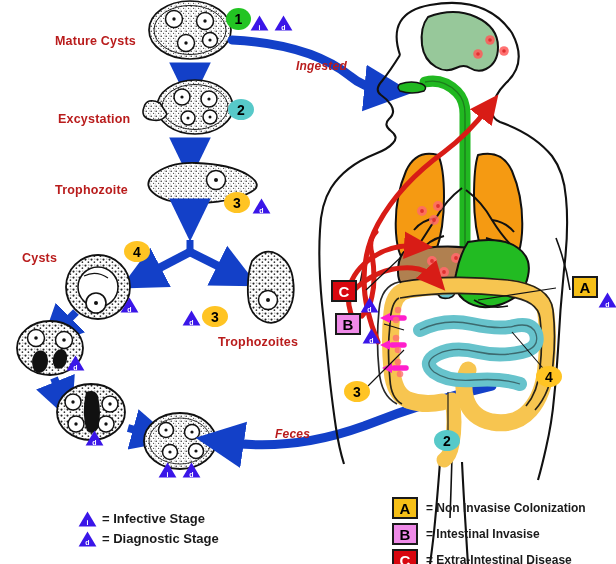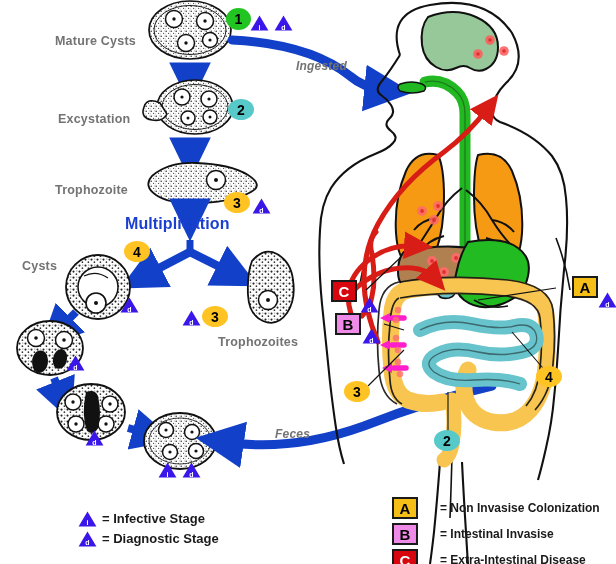--- a/index.html
+++ b/index.html
@@ -13,21 +13,21 @@
     width:616px;
     height:564px;
     background:#ffffff;
     overflow:hidden;
   }
   #art{position:absolute;left:0;top:0;width:616px;height:564px;}
 
   
   .lbl{
     position:absolute;
-    color:#737373;
+    color:#b91c1c;
     font-size:12.5px;
     font-weight:700;
     letter-spacing:.2px;
     white-space:nowrap;
     line-height:1;
   }
   .lbl.italic{font-style:italic;font-weight:700;font-size:12px;}
   .lbl.mult{
     color:#1b3fd0;
     font-size:16px;
@@ -89,21 +89,21 @@
   .legend .txt{
     font-size:13px;
     font-weight:700;
     color:#1a1a1a;
     white-space:nowrap;
     margin-left:2px;
   }
   .legend-right .row{height:21px;margin-bottom:5px;}
   .legend-right .key{width:30px;flex:0 0 30px;height:21px;}
   .legend-right .lbox{position:relative;}
-  .legend-right .txt{font-size:12px;margin-left:18px;}
+  .legend-right .txt{font-size:12px;margin-left:4px;}
 </style>
 </head>
 <body>
 
 <div id="stage">
 
   <svg id="art" viewBox="0 0 616 564" xmlns="http://www.w3.org/2000/svg">
     <defs>
 
       <pattern id="stipple" width="5" height="5" patternUnits="userSpaceOnUse">
@@ -368,22 +368,21 @@
       <path d="M368,386 L404,350"></path>
       <path d="M448,392 L448,432"></path>
       <path d="M556,288 L478,300"></path>
       <path d="M548,374 L512,332"></path>
     </g>
   </svg>
 
   <div class="lbl" style="left:55px;top:35px;">Mature Cysts</div>
   <div class="lbl" style="left:58px;top:113px;">Excystation</div>
   <div class="lbl" style="left:55px;top:184px;">Trophozoite</div>
-  <div class="lbl mult" style="left:125px;top:216px;">Multiplication</div>
-  <div class="lbl" style="left:22px;top:260px;">Cysts</div>
+  <div class="lbl" style="left:22px;top:252px;">Cysts</div>
   <div class="lbl" style="left:218px;top:336px;text-align:center;">Trophozoites</div>
 
   <div class="lbl italic" style="left:296px;top:60px;">Ingested</div>
   <div class="lbl italic" style="left:275px;top:428px;font-style:italic;">Feces</div>
 
   <div class="badge n1" style="left:226px;top:8px;">1</div>
   <div class="badge n2" style="left:228px;top:99px;">2</div>
   <div class="badge n3" style="left:224px;top:192px;">3</div>
   <div class="badge n4" style="left:124px;top:241px;">4</div>
   <div class="badge n3" style="left:202px;top:306px;">3</div>

